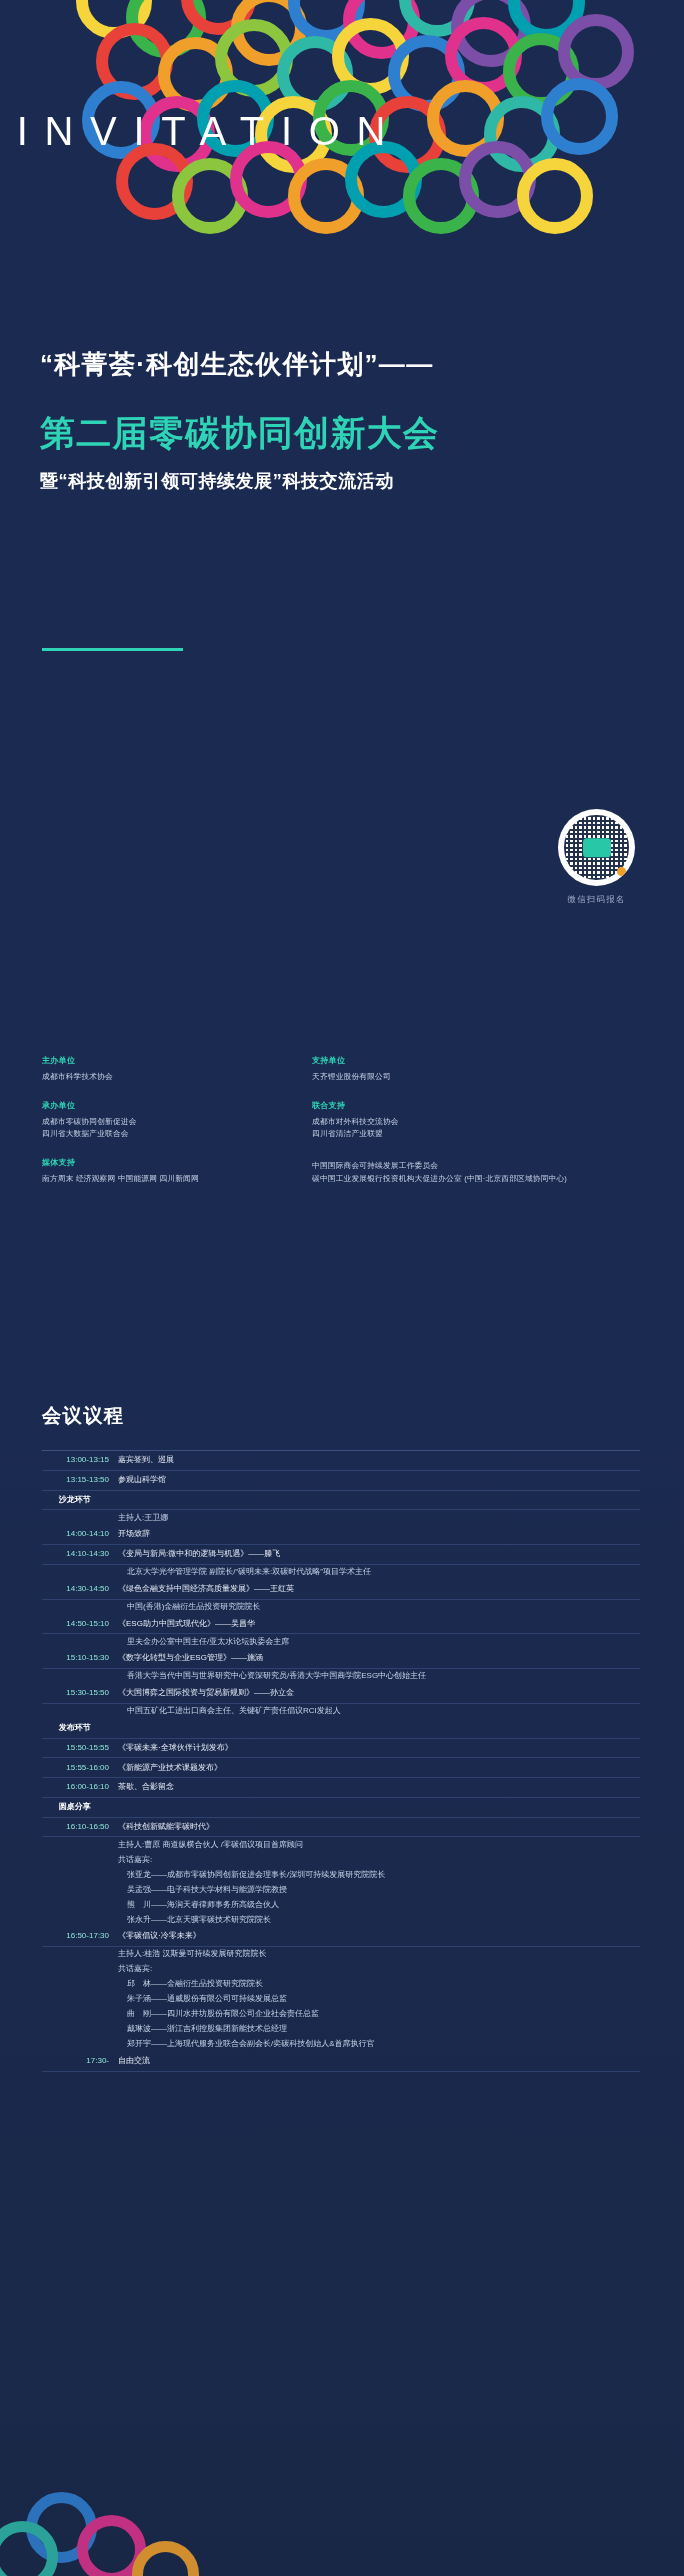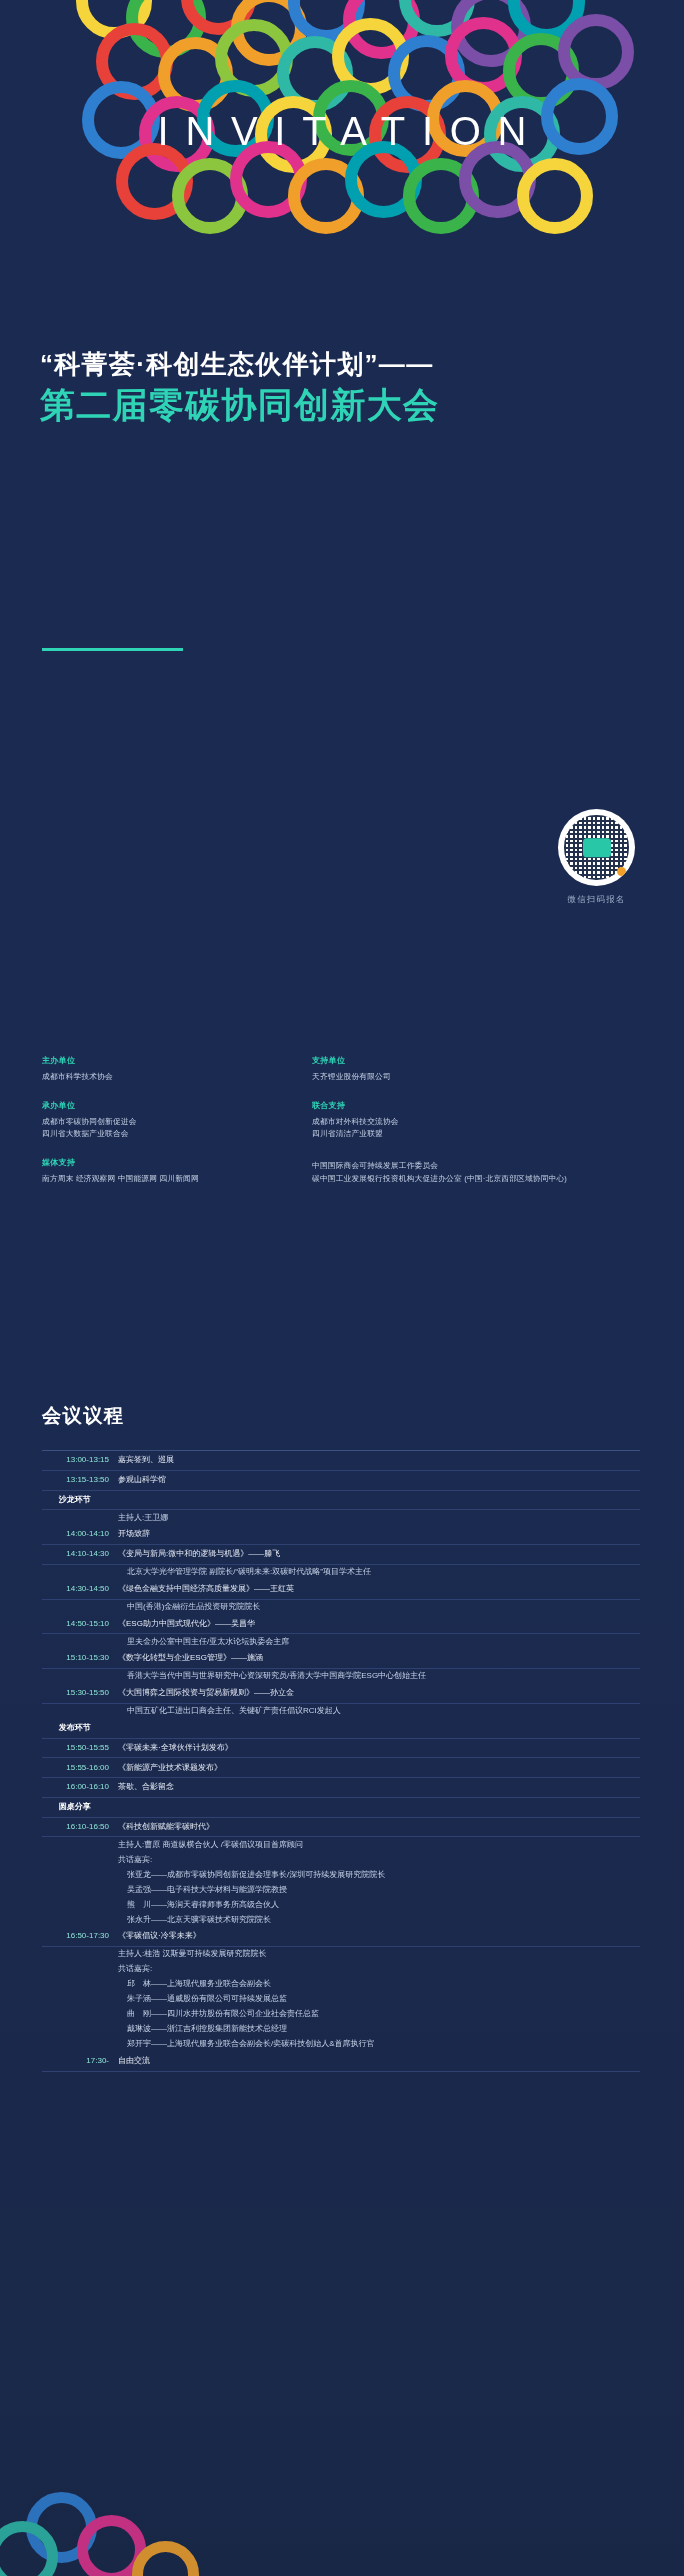--- a/index.html
+++ b/index.html
@@ -37,42 +37,42 @@
     width:684px;height:193px;
     pointer-events:none;
     opacity:.85;
   }
 
   
   .invitation{
     position:absolute;
     left:0; top:109px;
     width:684px;
-    text-align:center;
+    text-align:left;
     font-size:40px;
     letter-spacing:16.7px;
     font-weight:400;
     color:#ffffff;
     text-indent:16.7px;
     font-family:"Liberation Sans",sans-serif;
   }
 
   
   .title-block{
     position:absolute;
     left:40px;
     top:347px;
     width:604px;
   }
   .t-line1{
     font-size:26px;
     font-weight:bold;
     letter-spacing:1.3px;
     color:#ffffff;
-    margin-bottom:0;
+    margin-bottom:28px;
   }
   .t-line2{
     font-size:35px;
     font-weight:bold;
     letter-spacing:1.3px;
     color:#2fd3b5;
     margin-bottom:11.6px;
   }
   .t-line3{
     font-size:18px;
@@ -288,20 +288,21 @@
     <div class="ring" style="left:403px;top:158px;width:76px;height:76px;border-width:12.2px;border-color:#3ab44a;"></div>
     <div class="ring" style="left:459px;top:141px;width:77px;height:77px;border-width:12.2px;border-color:#7b4fa8;"></div>
     <div class="ring" style="left:517px;top:158px;width:76px;height:76px;border-width:12.2px;border-color:#f5d53b;"></div>
   </div>
 
   <div class="invitation">INVITATION</div>
 
   <div class="title-block">
     <div class="t-line1">“科菁荟·科创生态伙伴计划”——</div>
     <div class="t-line2">第二届零碳协同创新大会</div>
+    <div class="t-line3">暨“科技创新引领可持续发展”科技交流活动</div>
   </div>
   <div class="divider"></div>
 
 
   <div class="qr-wrap">
     <div class="qr">
       <div class="qr-inner"></div>
       <div class="qr-center"></div>
       <div class="qr-dot"></div>
     </div>
@@ -455,21 +456,21 @@
       <div class="row tight">
         <div class="time"></div>
         <div class="txt sub">主持人:桂浩 汉斯曼可持续发展研究院院长</div>
       </div>
       <div class="row tight">
         <div class="time"></div>
         <div class="txt sub">共话嘉宾:</div>
       </div>
       <div class="row tight">
         <div class="time"></div>
-        <div class="txt sub indent">邱　林——上海现代服务业联合会副会长</div>
+        <div class="txt sub indent">邱　林——金融衍生品投资研究院院长</div>
       </div>
       <div class="row tight">
         <div class="time"></div>
         <div class="txt sub indent">朱子涵——通威股份有限公司可持续发展总监</div>
       </div>
       <div class="row tight">
         <div class="time"></div>
         <div class="txt sub indent">曲　刚——四川水井坊股份有限公司企业社会责任总监</div>
       </div>
       <div class="row tight">

